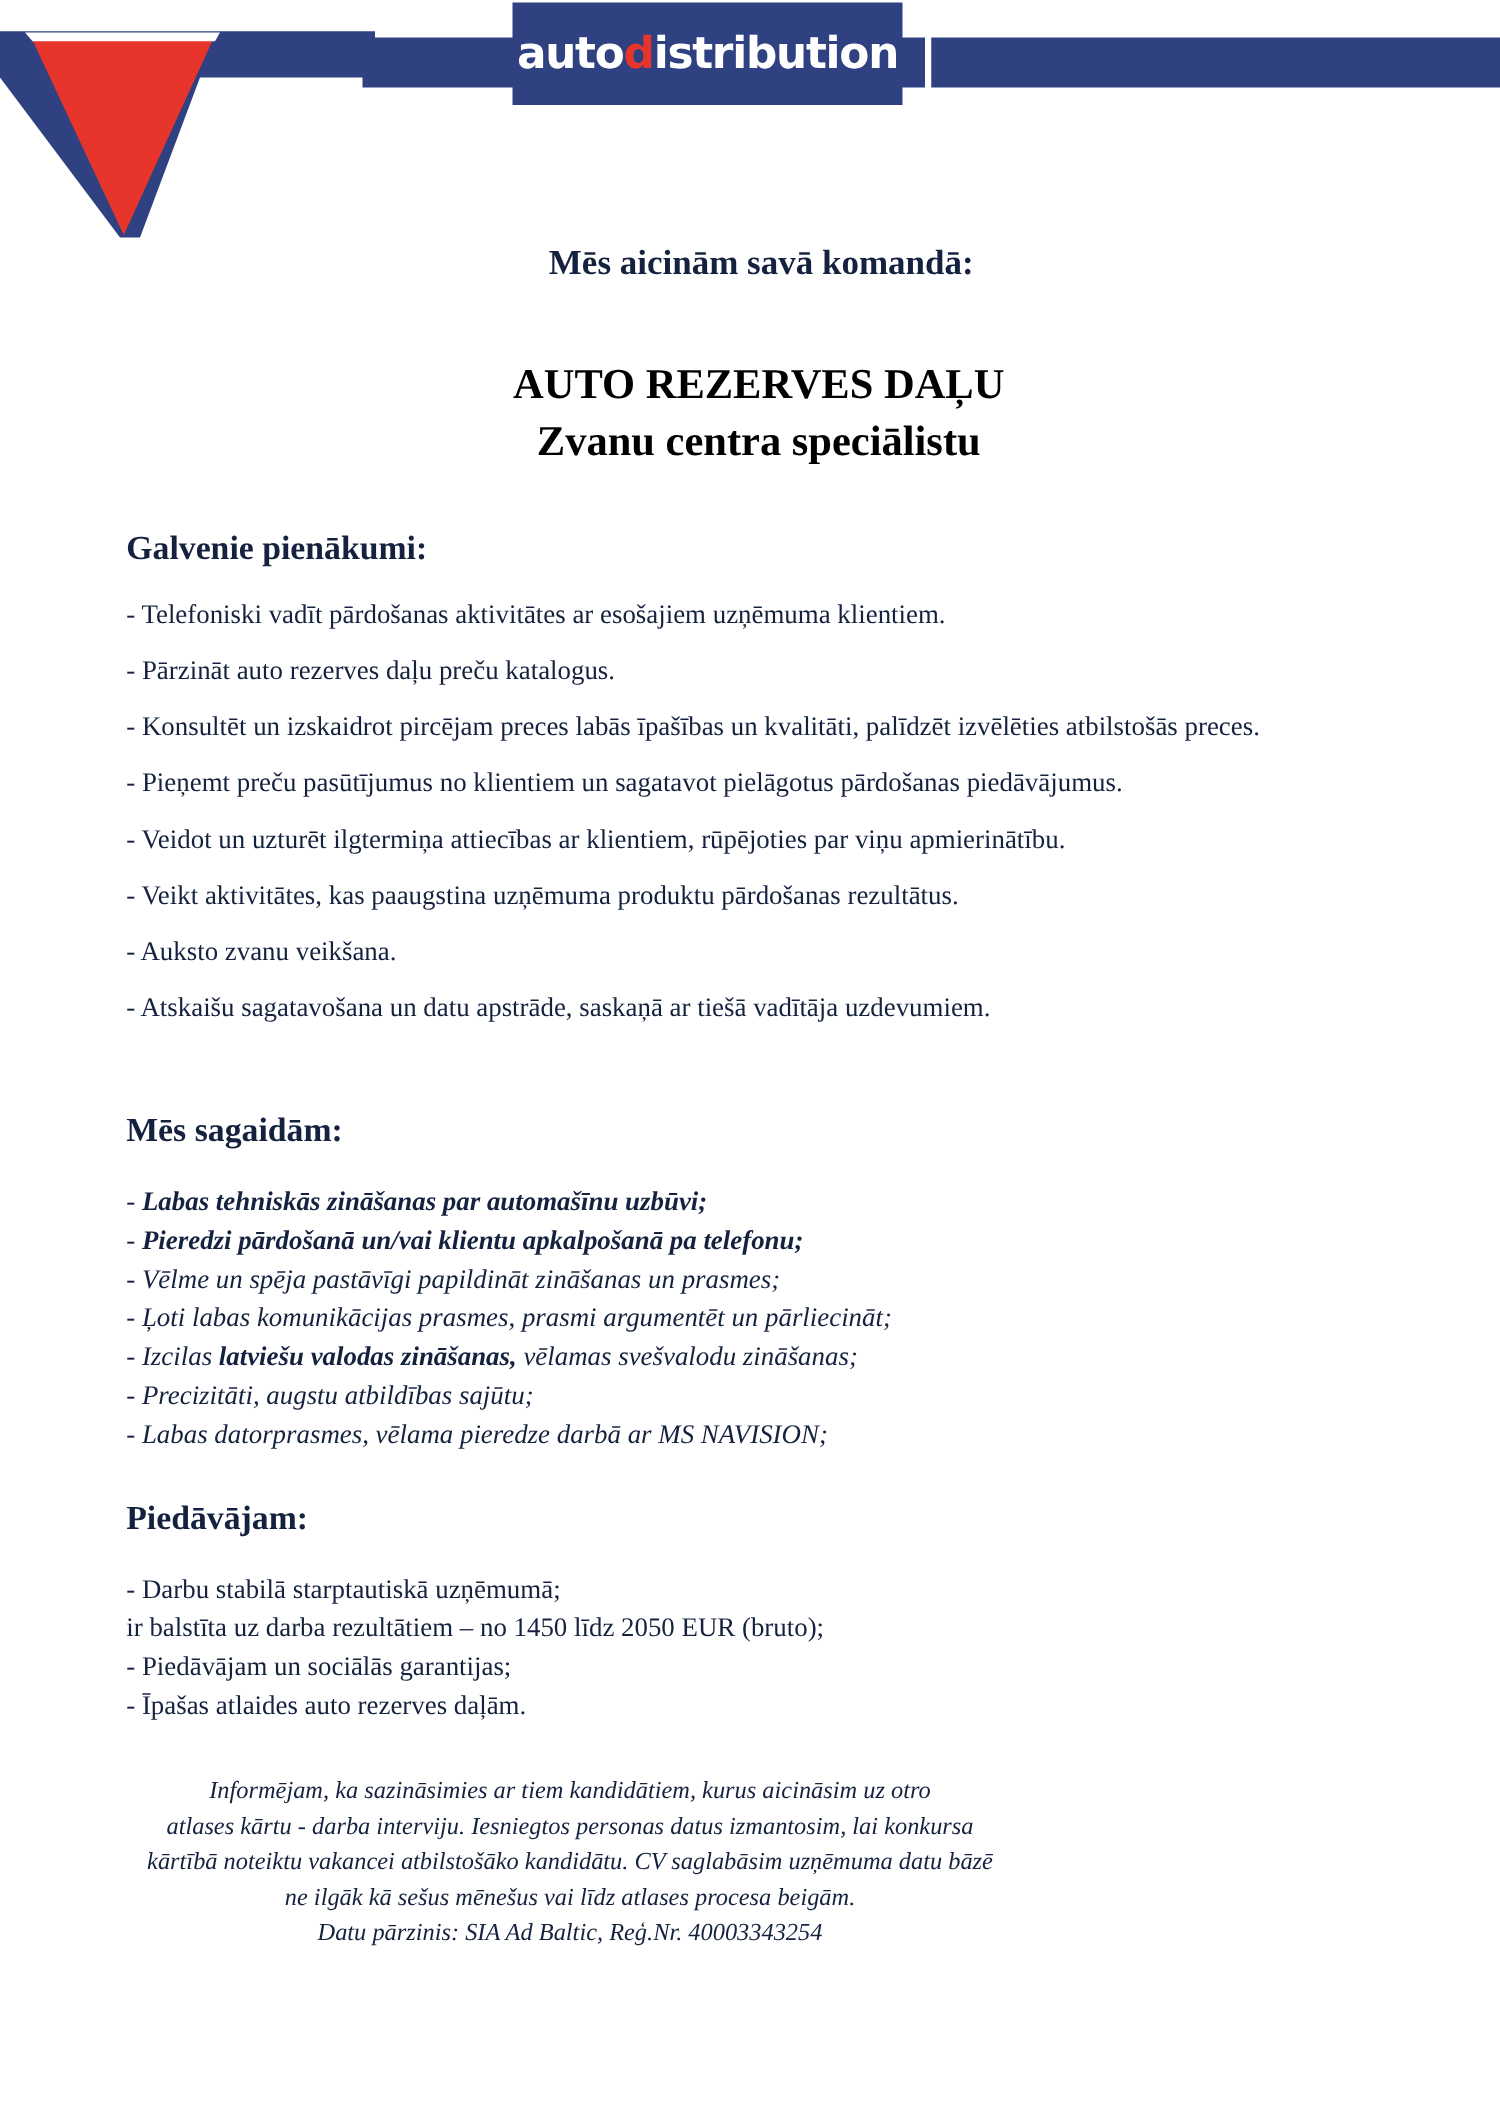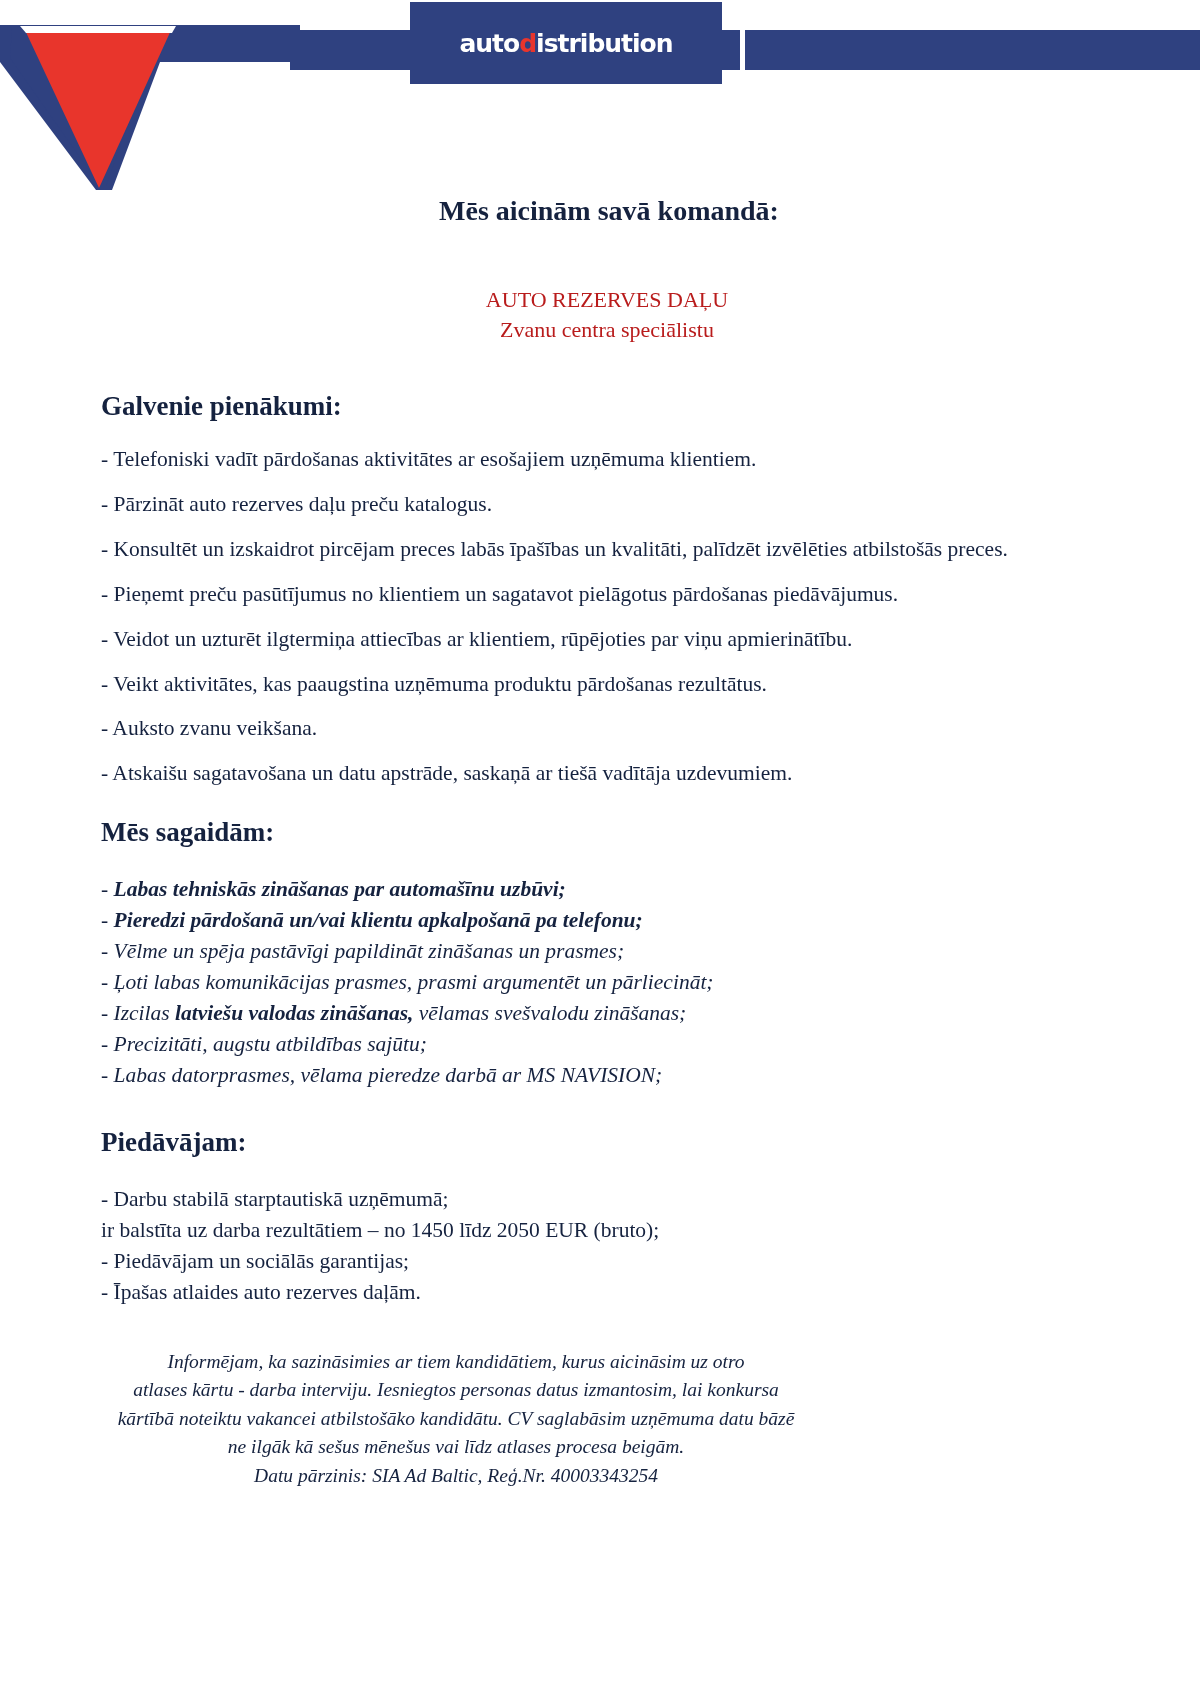--- a/index.html
+++ b/index.html
@@ -64,21 +64,21 @@
     width: 312px;
     height: 82px;
     background: #2f4180;
     display: flex;
     align-items: center;
     justify-content: center;
   }
   .ad-wordmark {
     font-family: "DejaVu Sans", sans-serif;
     font-weight: bold;
-    font-size: 25px;
+    font-size: 35px;
     letter-spacing: -1px;
     line-height: 1;
     position: relative;
     white-space: nowrap;
   }
   .ad-w-white { color: #ffffff; }
   .ad-w-red { color: #e8352c; }
 
   
   .content {
@@ -94,24 +94,24 @@
     margin-top: 0;
     padding-left: 18px;
   }
 
   .job-title {
     text-align: center;
     margin-top: 58px;
     padding-left: 14px;
   }
   .job-title-line {
-    font-size: 22px;
-    font-weight: normal;
+    font-size: 34px;
+    font-weight: bold;
     line-height: 1.36;
-    color: #b91c1c;
+    color: #000000;
   }
 
   .section {
     padding-left: 101px;
     padding-right: 60px;
   }
 
   .section-heading {
     font-size: 27px;
     font-weight: bold;
@@ -124,21 +124,21 @@
   .duties {
     margin-top: 24px;
   }
   .duty {
     font-size: 21.5px;
     line-height: 1.30;
     margin-bottom: 17px;
     color: #15223f;
   }
 
-  .sec2-heading { margin-top: 29px; }
+  .sec2-heading { margin-top: 68px; }
 
   .reqs { margin-top: 26px; }
   .req {
     font-size: 21.5px;
     line-height: 1.44;
     color: #15223f;
     font-style: italic;
   }
   .req b { font-weight: bold; }
 

